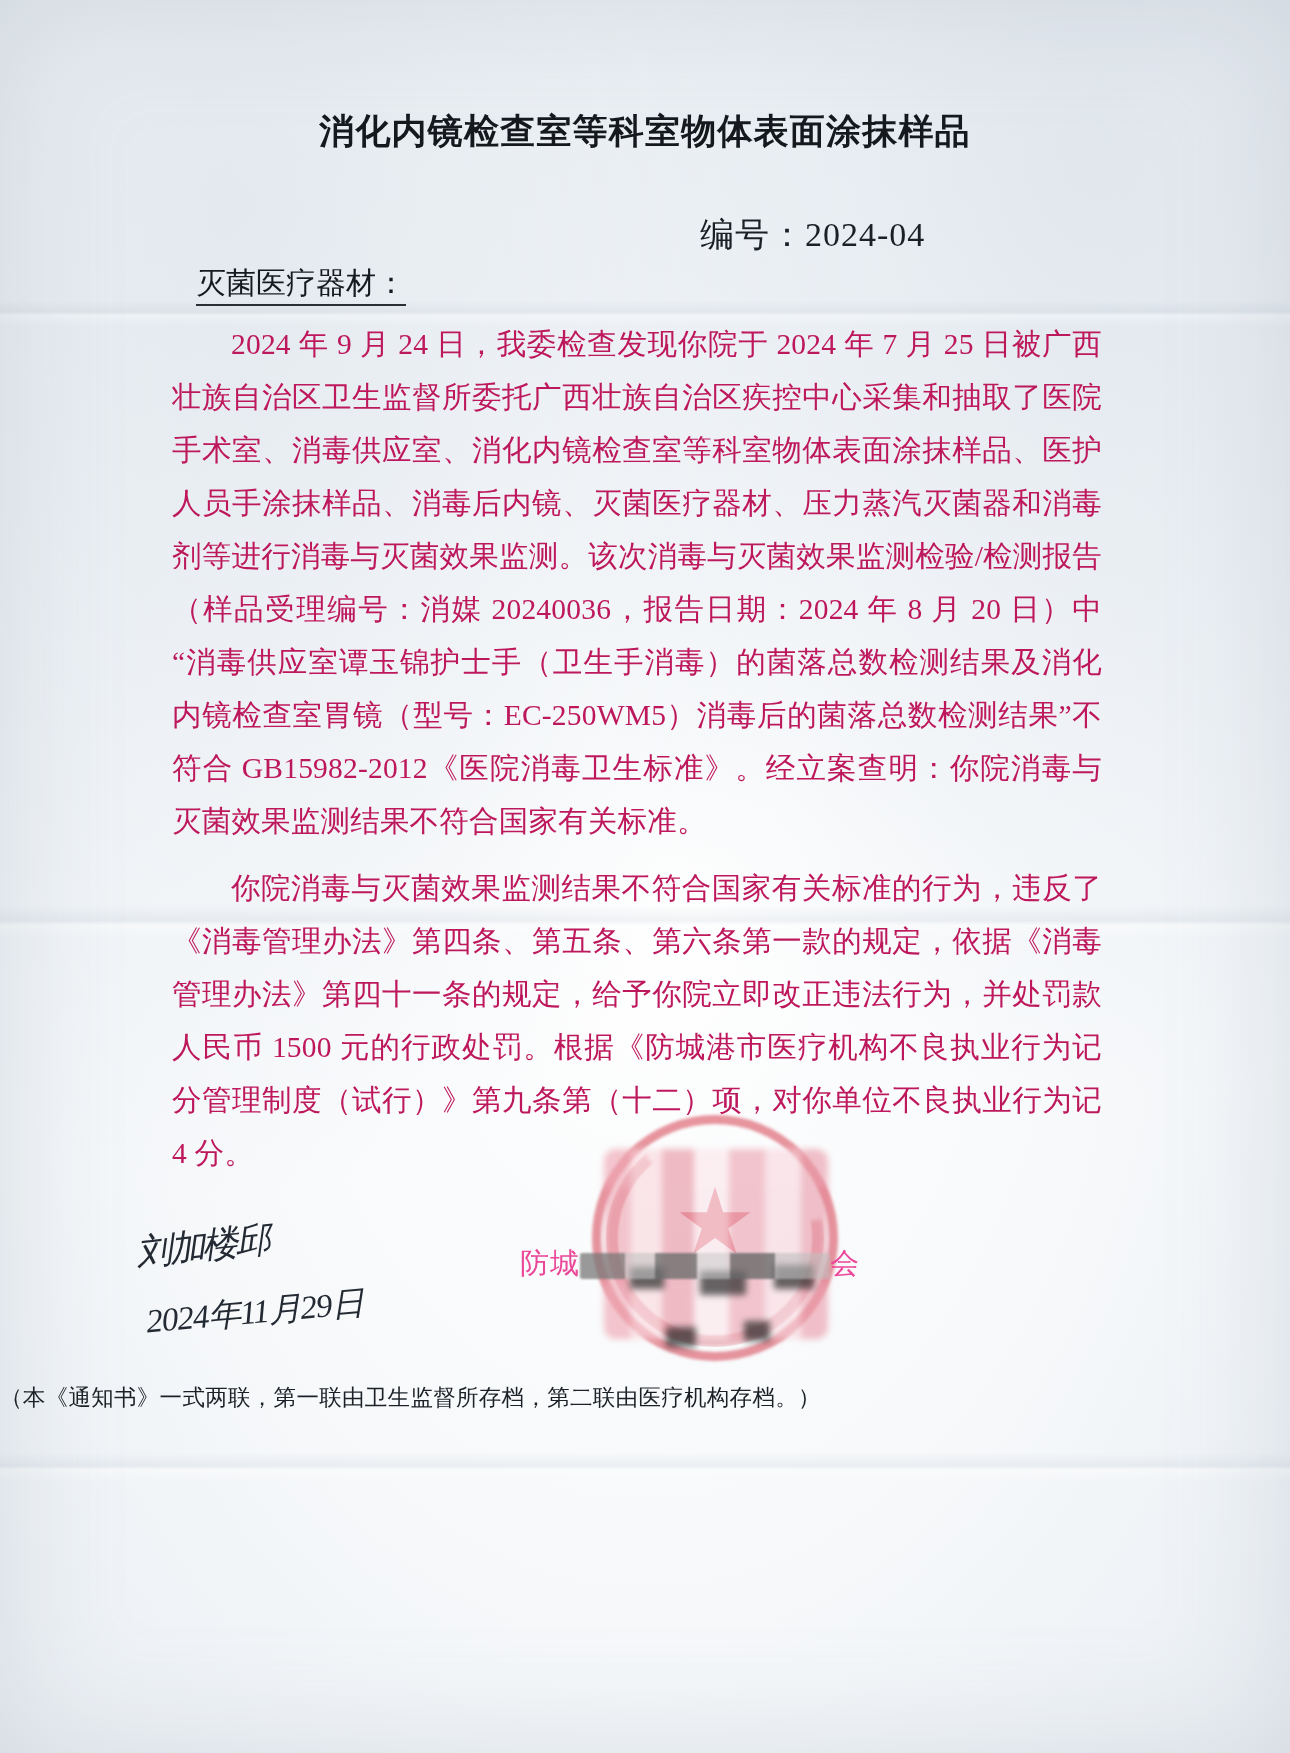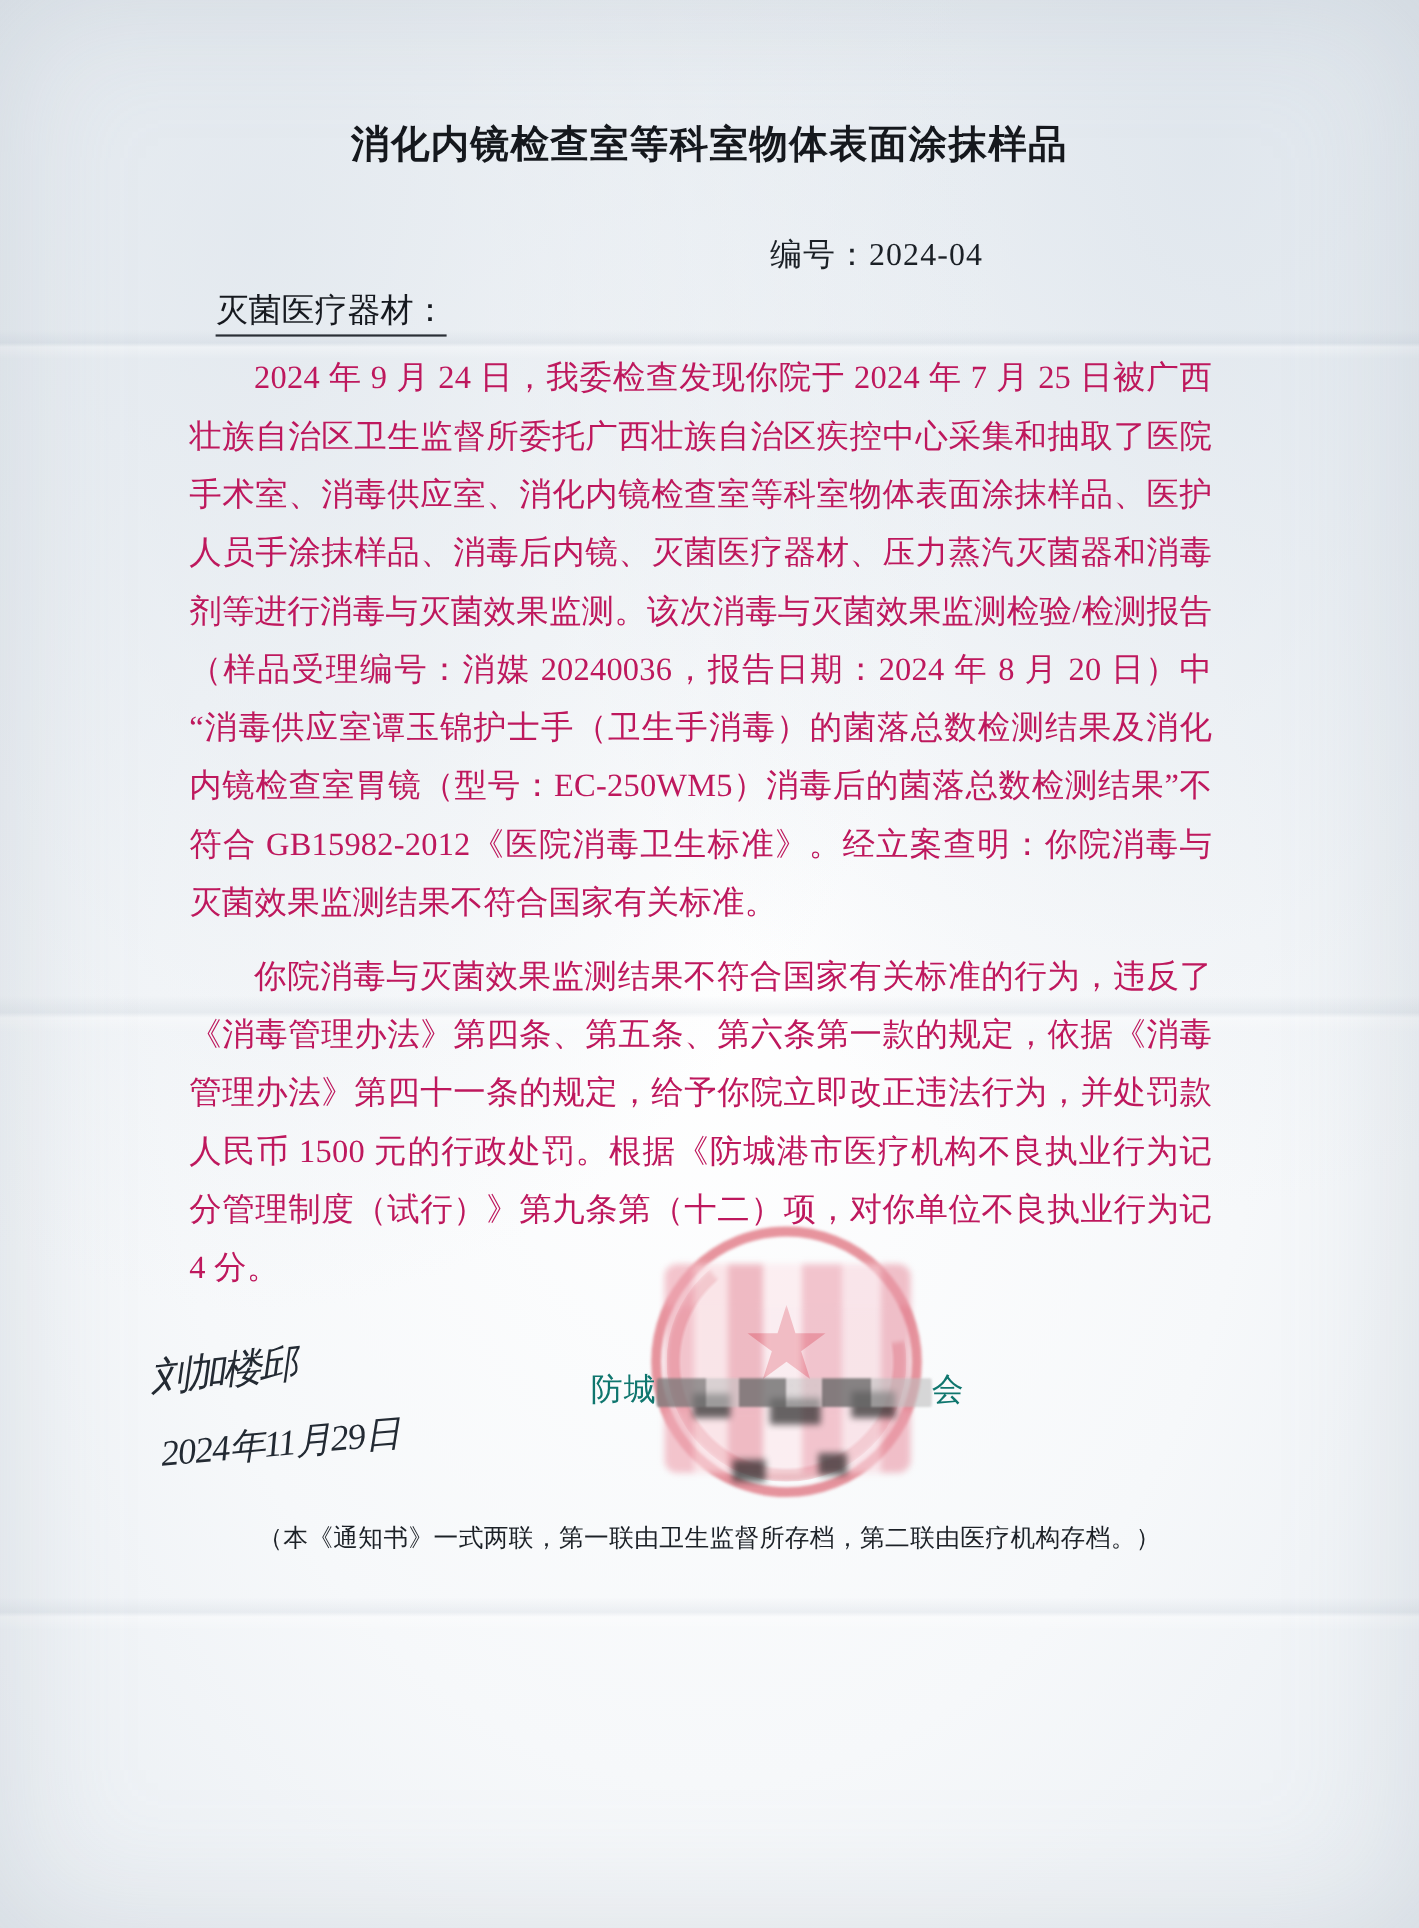--- a/index.html
+++ b/index.html
@@ -57,21 +57,21 @@
     font-weight: bold;
     letter-spacing: 1.2px;
     font-family: "Liberation Serif", "DejaVu Serif", serif;
     color: #15181d;
   }
 
   .doc-number {
     position: absolute;
     top: 212px;
     left: 700px;
-    font-size: 29px;
+    font-size: 34px;
     letter-spacing: 1px;
     color: #1b2026;
   }
 
   .recipient {
     position: absolute;
     top: 265px;
     left: 196px;
     font-size: 30px;
     font-weight: 500;
@@ -98,23 +98,22 @@
   }
   #para1 { top: 318px; }
   #para2 { top: 862px; }
 
   .signature-area {
     position: absolute;
     left: 520px;
     top: 1244px;
     font-size: 29px;
     letter-spacing: 1px;
-    color: #0f766e;
+    color: #ec4899;
     white-space: nowrap;
-    margin-left: 17px;
   }
   .sig-left { display: inline; }
   .sig-right { display: inline; }
   .sig-masked {
     display: inline-block;
     width: 250px;
     height: 26px;
     vertical-align: middle;
     background:
       linear-gradient(90deg,
@@ -206,21 +205,20 @@
     font-size: 33px;
     font-style: italic;
     transform: rotate(-5deg);
     letter-spacing: -1px;
   }
 
   .footnote {
     position: absolute;
     top: 1382px;
     left: 0; right: 0;
-    text-align: center;
     font-size: 22.5px;
     color: #1c2127;
     letter-spacing: 0.3px;
   }
 </style>
 </head>
 <body>
 
 <div id="paper">
   <div class="crease c1"></div>

